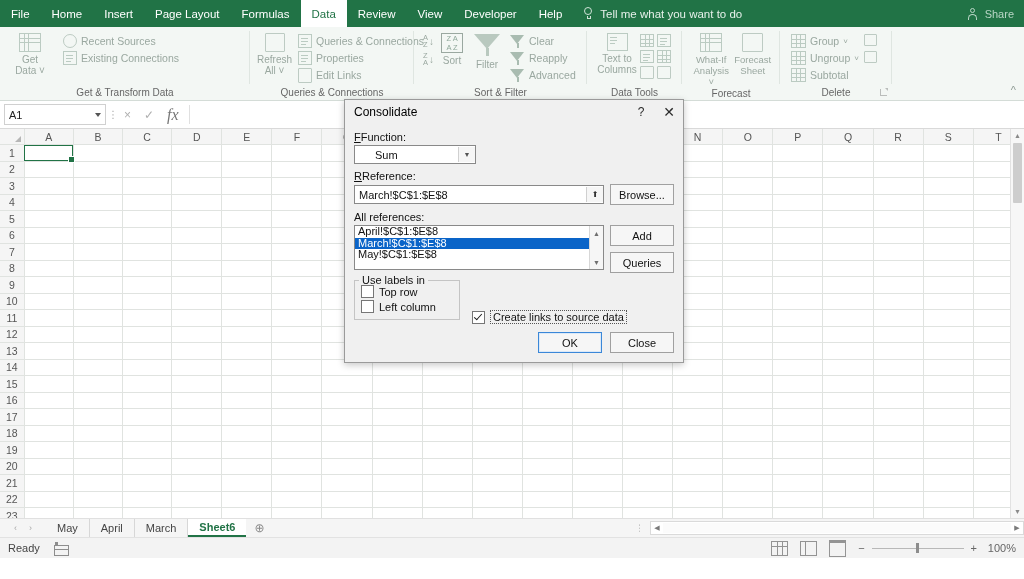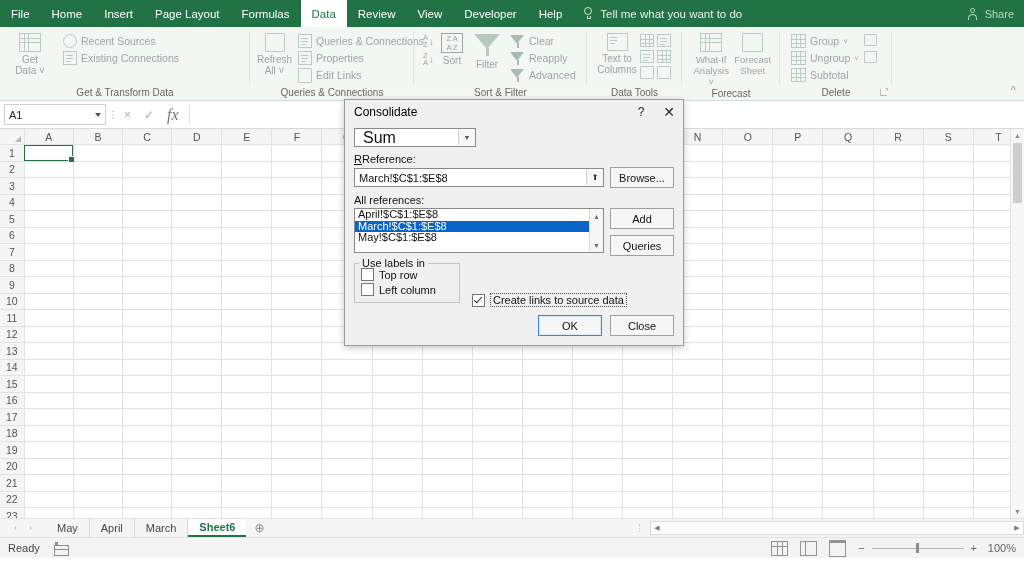--- a/index.html
+++ b/index.html
@@ -247,21 +247,21 @@
     color:#2b2b2b;font-size:12px;
   }
   .dlg-close{font-size:14px;}
   .dlg-body{padding:4px 9px 9px 9px;}
   .lab{margin:3px 0 2px 0;font-size:11px;color:#111;}
   .lab u{text-decoration:underline;}
   .selbox{
     width:120px;height:17px;background:#fff;border:1px solid #898989;
     display:flex;align-items:center;
   }
-  .selbox .val{flex:1;padding-left:8px;font-size:16px;}
+  .selbox .val{flex:1;padding-left:20px;font-size:11px;}
   .selbox .arrowbtn{
     width:16px;height:15px;border-left:1px solid #d0d0d0;background:#f6f6f6;
     display:flex;align-items:center;justify-content:center;color:#555;font-size:7px;
   }
   .refrow{display:flex;align-items:center;gap:6px;}
   .reffield{
     flex:1;height:17px;background:#fff;border:1px solid #898989;display:flex;align-items:center;
   }
   .reffield .rv{flex:1;padding-left:4px;font-size:11px;}
   .collapse{
@@ -1110,20 +1110,21 @@
   </div>
 
   <div class="dialog">
     <div class="dlg-title">
       <span class="t">Consolidate</span>
       <span class="dlg-help">?</span>
       <span class="dlg-close">✕</span>
     </div>
     <div class="dlg-body">
 
+      <div class="lab"><u>F</u><span>Function:</span></div>
       <div class="selbox">
         <span class="val">Sum</span>
         <span class="arrowbtn">▼</span>
       </div>
 
       <div class="lab" style="margin-top:6px"><u>R</u><span>Reference:</span></div>
       <div class="refrow">
         <div class="reffield">
           <span class="rv">March!$C$1:$E$8</span>
           <span class="collapse">⬆</span>

